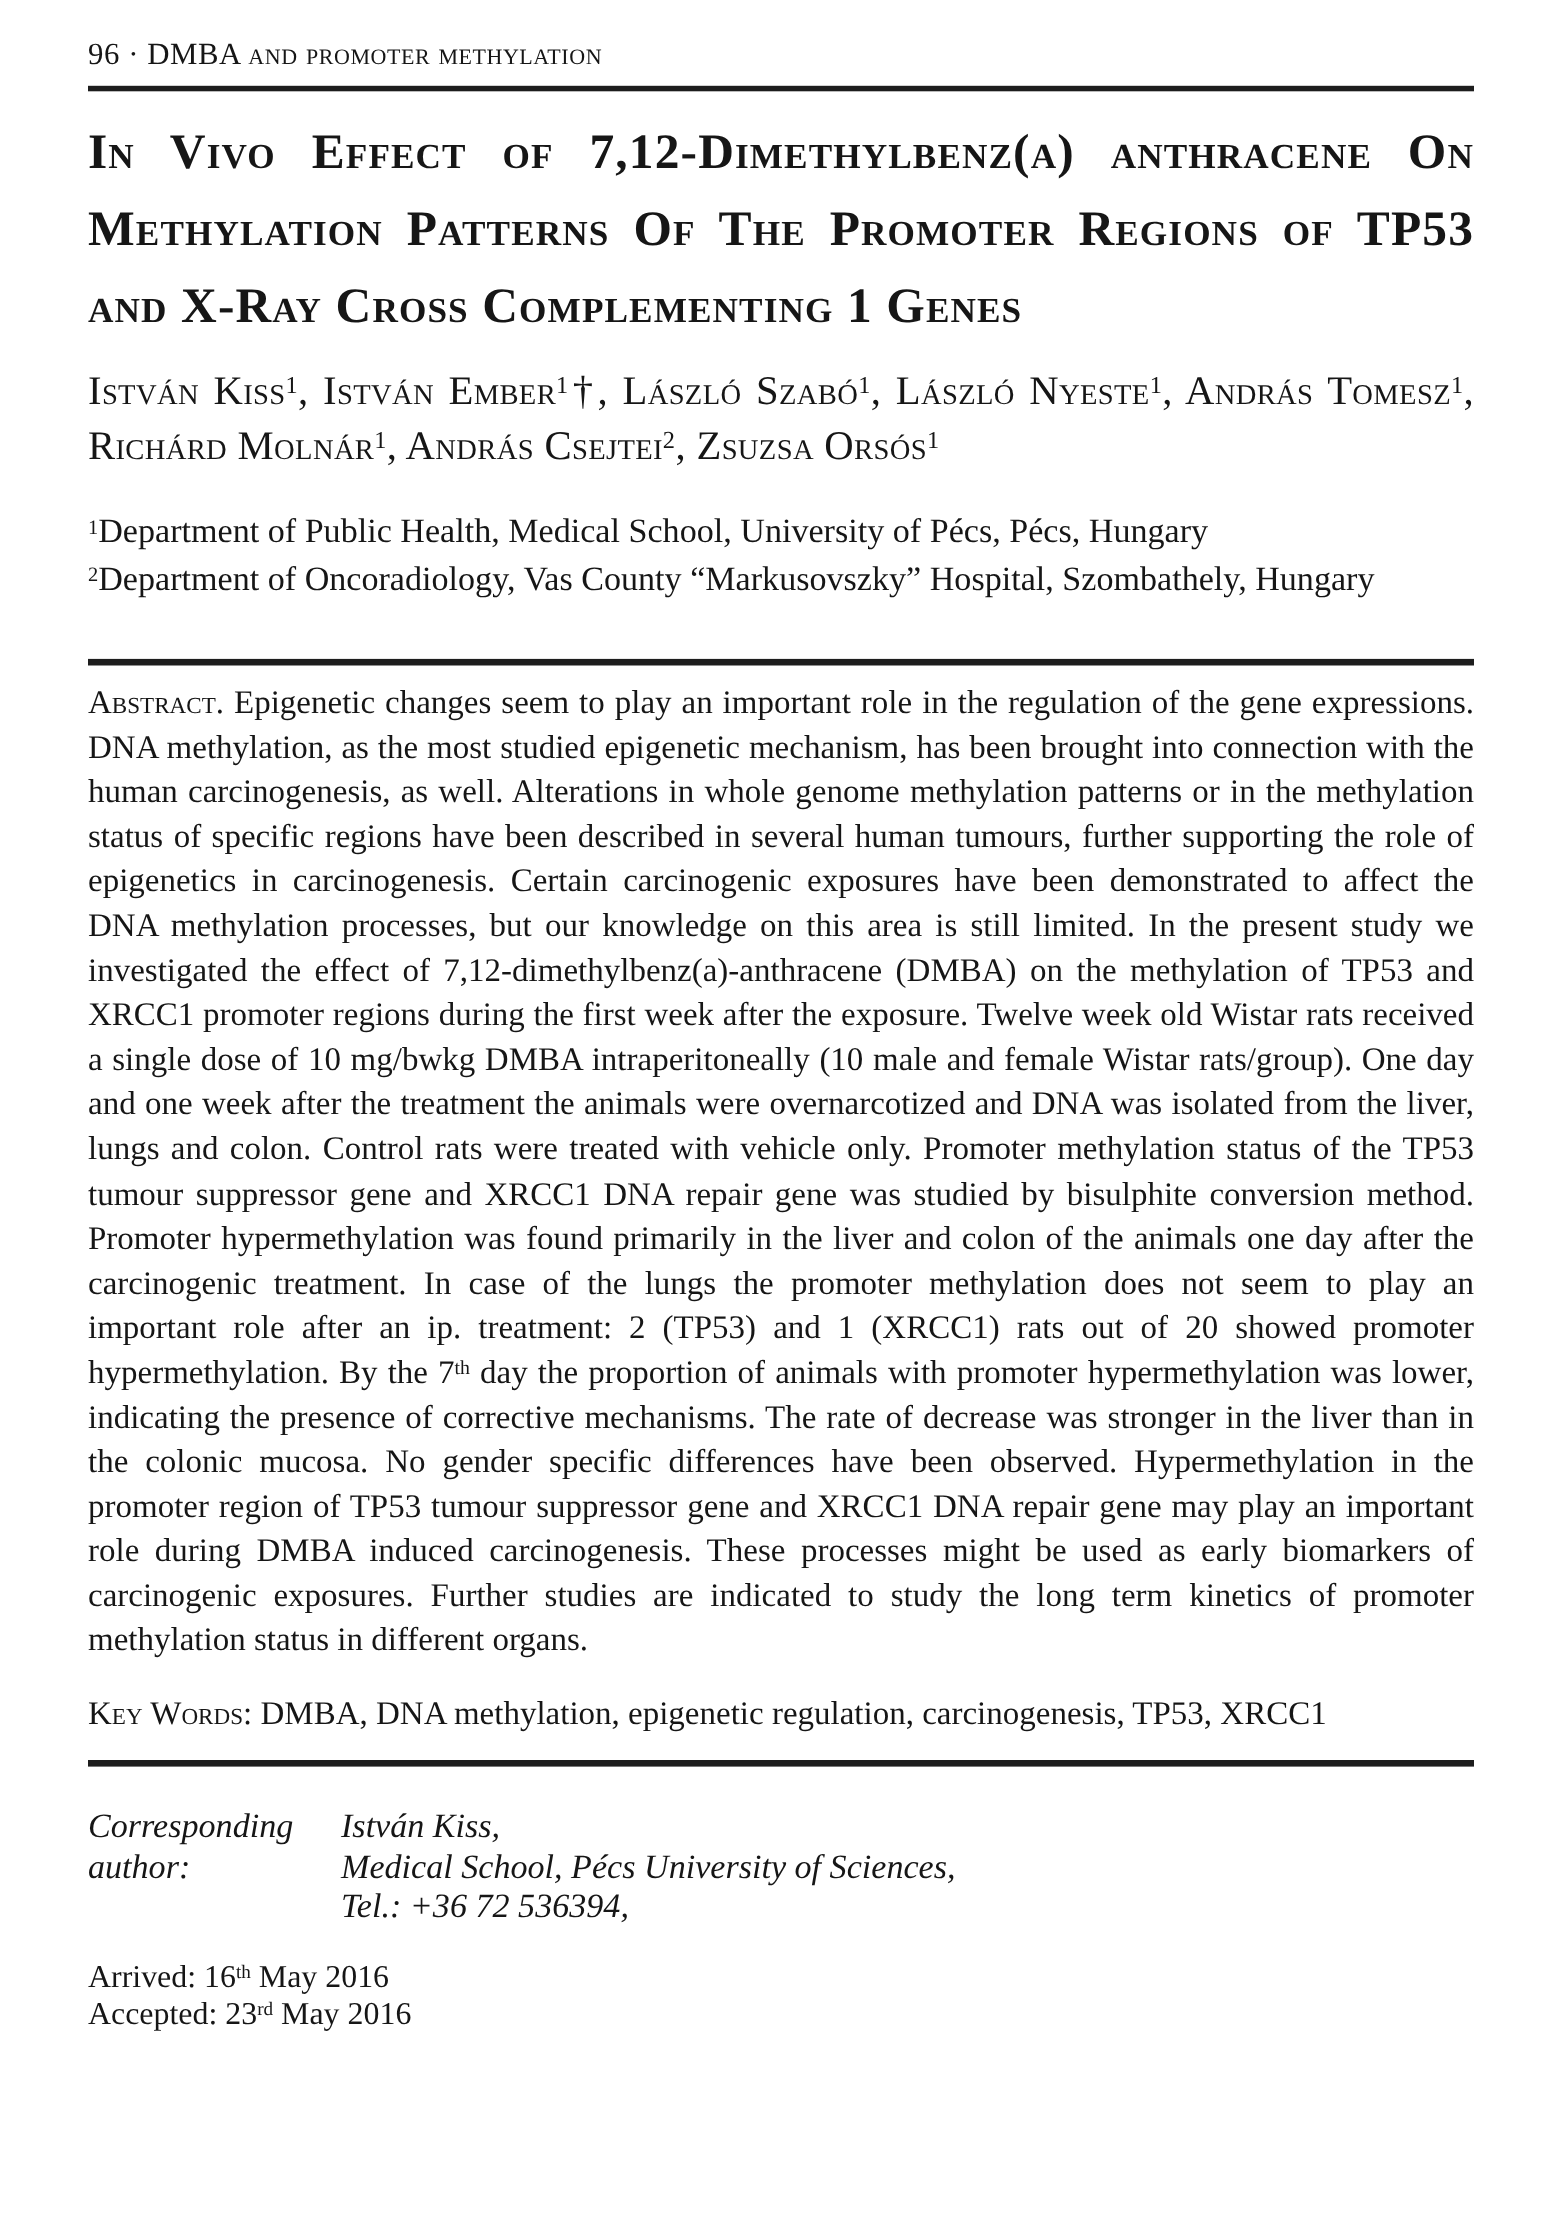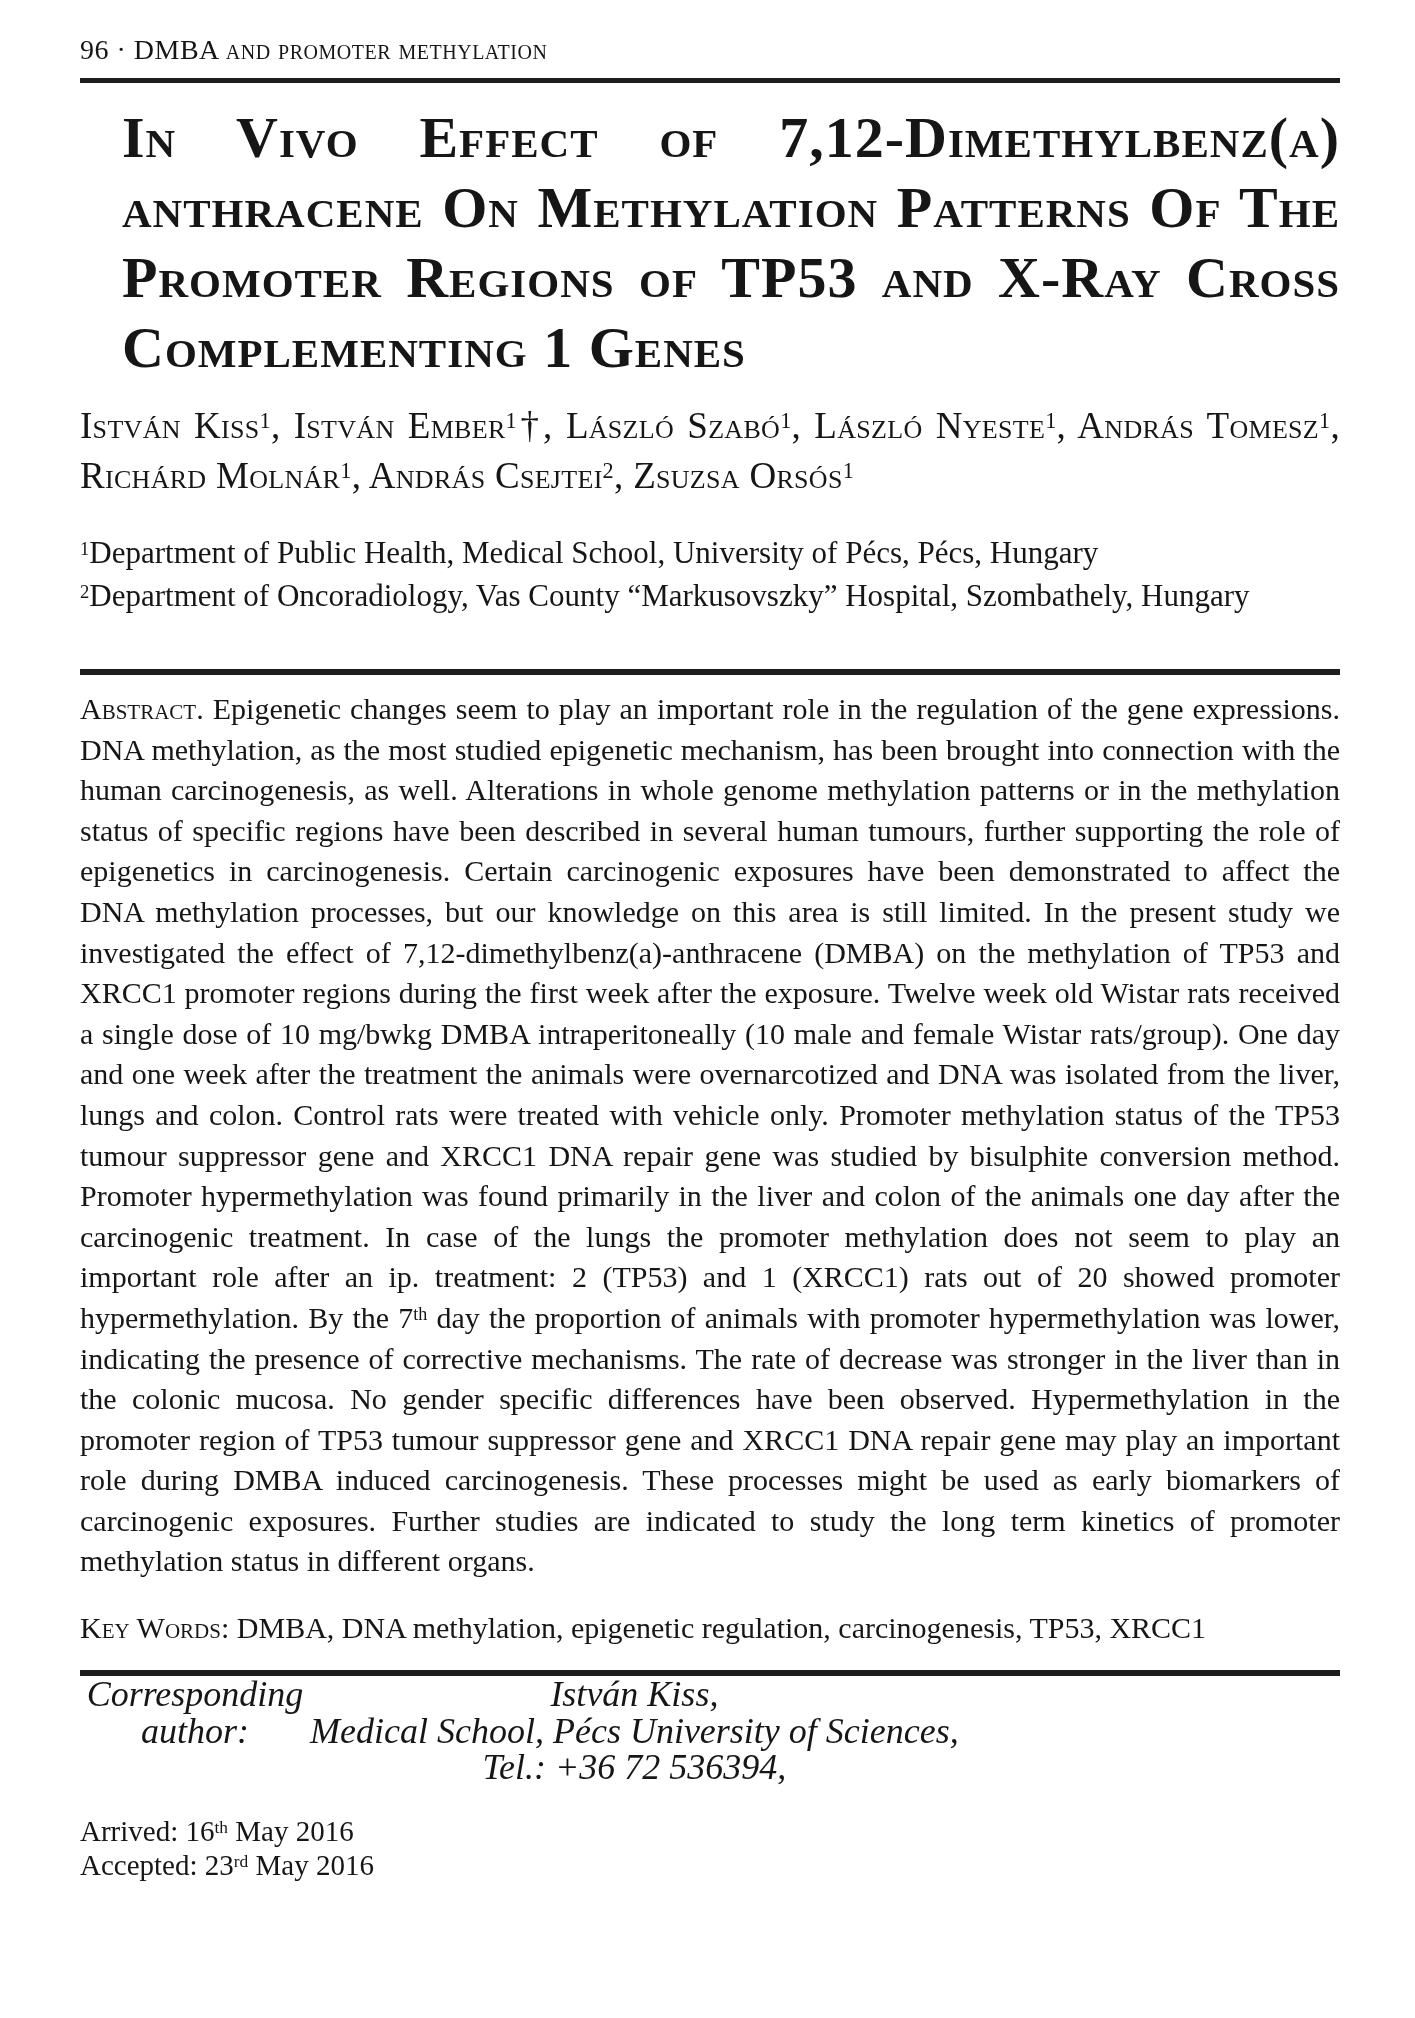--- a/index.html
+++ b/index.html
@@ -29,27 +29,26 @@
   .running-head {
     font-variant: small-caps;
     font-size: 28px;
     line-height: 28px;
     letter-spacing: 0.5px;
   }
   .rule-header { height: 5px; margin-top: 14px; }
 
   .title {
     margin-top: 20px;
-    font-size: 58px;
+    font-size: 45px;
     line-height: 70px;
     font-weight: bold;
     font-variant: small-caps;
     letter-spacing: 1px;
     text-align: justify;
-    margin-left: 42px;
   }
 
   .authors {
     margin-top: 18px;
     font-size: 37px;
     line-height: 50px;
     font-variant: small-caps;
     text-align: justify;
     letter-spacing: 0.3px;
   }
@@ -71,25 +70,25 @@
 
   .keywords {
     margin-top: 26px;
     font-size: 30px;
     line-height: 40px;
   }
 
   .rule-footer { height: 6px; margin-top: 22px; }
 
   .corresponding {
+    margin-top: 36px;
     display: flex;
     font-style: italic;
-    font-size: 36px;
+    font-size: 31px;
     line-height: 36.5px;
-    text-align: center;
   }
   .corr-label { width: 230px; flex-shrink: 0; }
 
   .dates {
     margin-top: 28px;
     font-size: 29px;
     line-height: 34px;
   }
 </style>
 </head>

